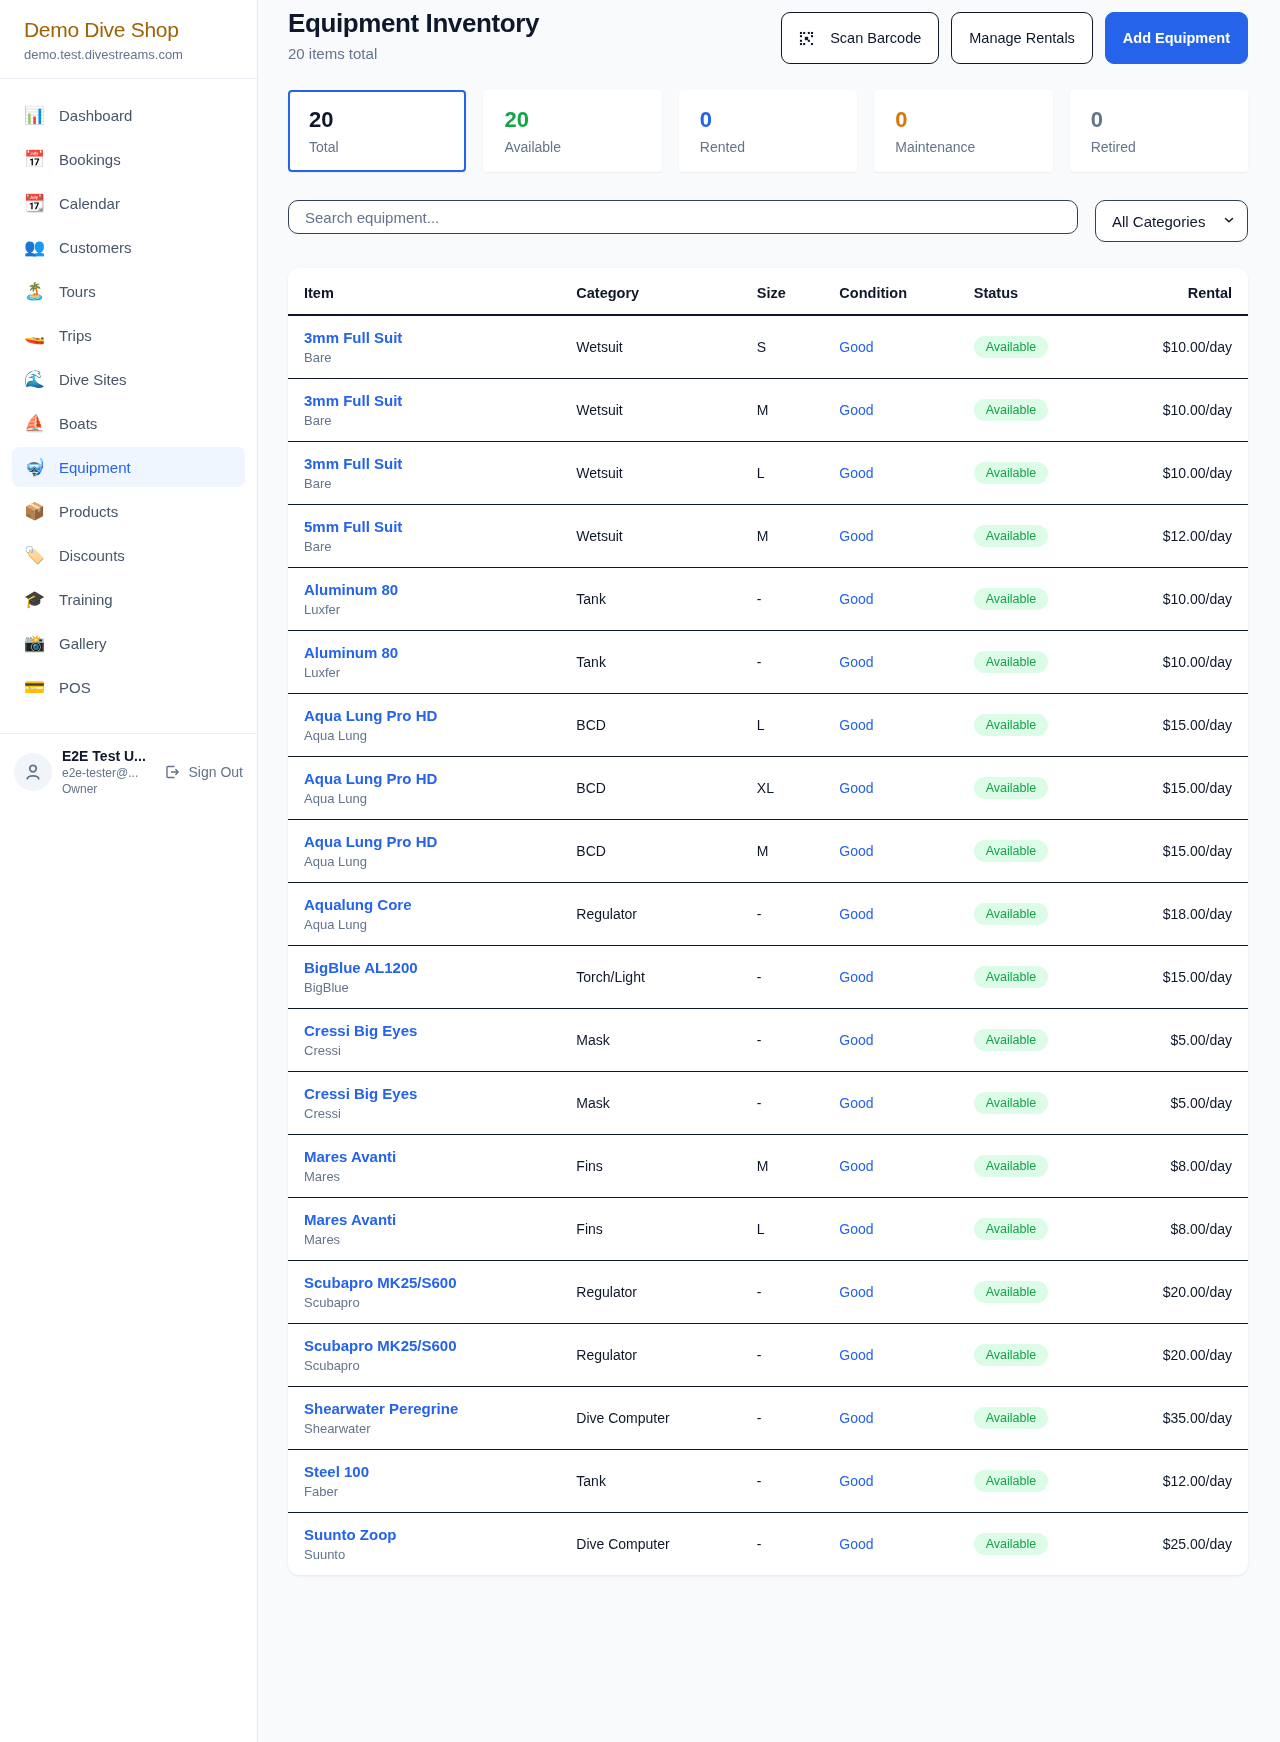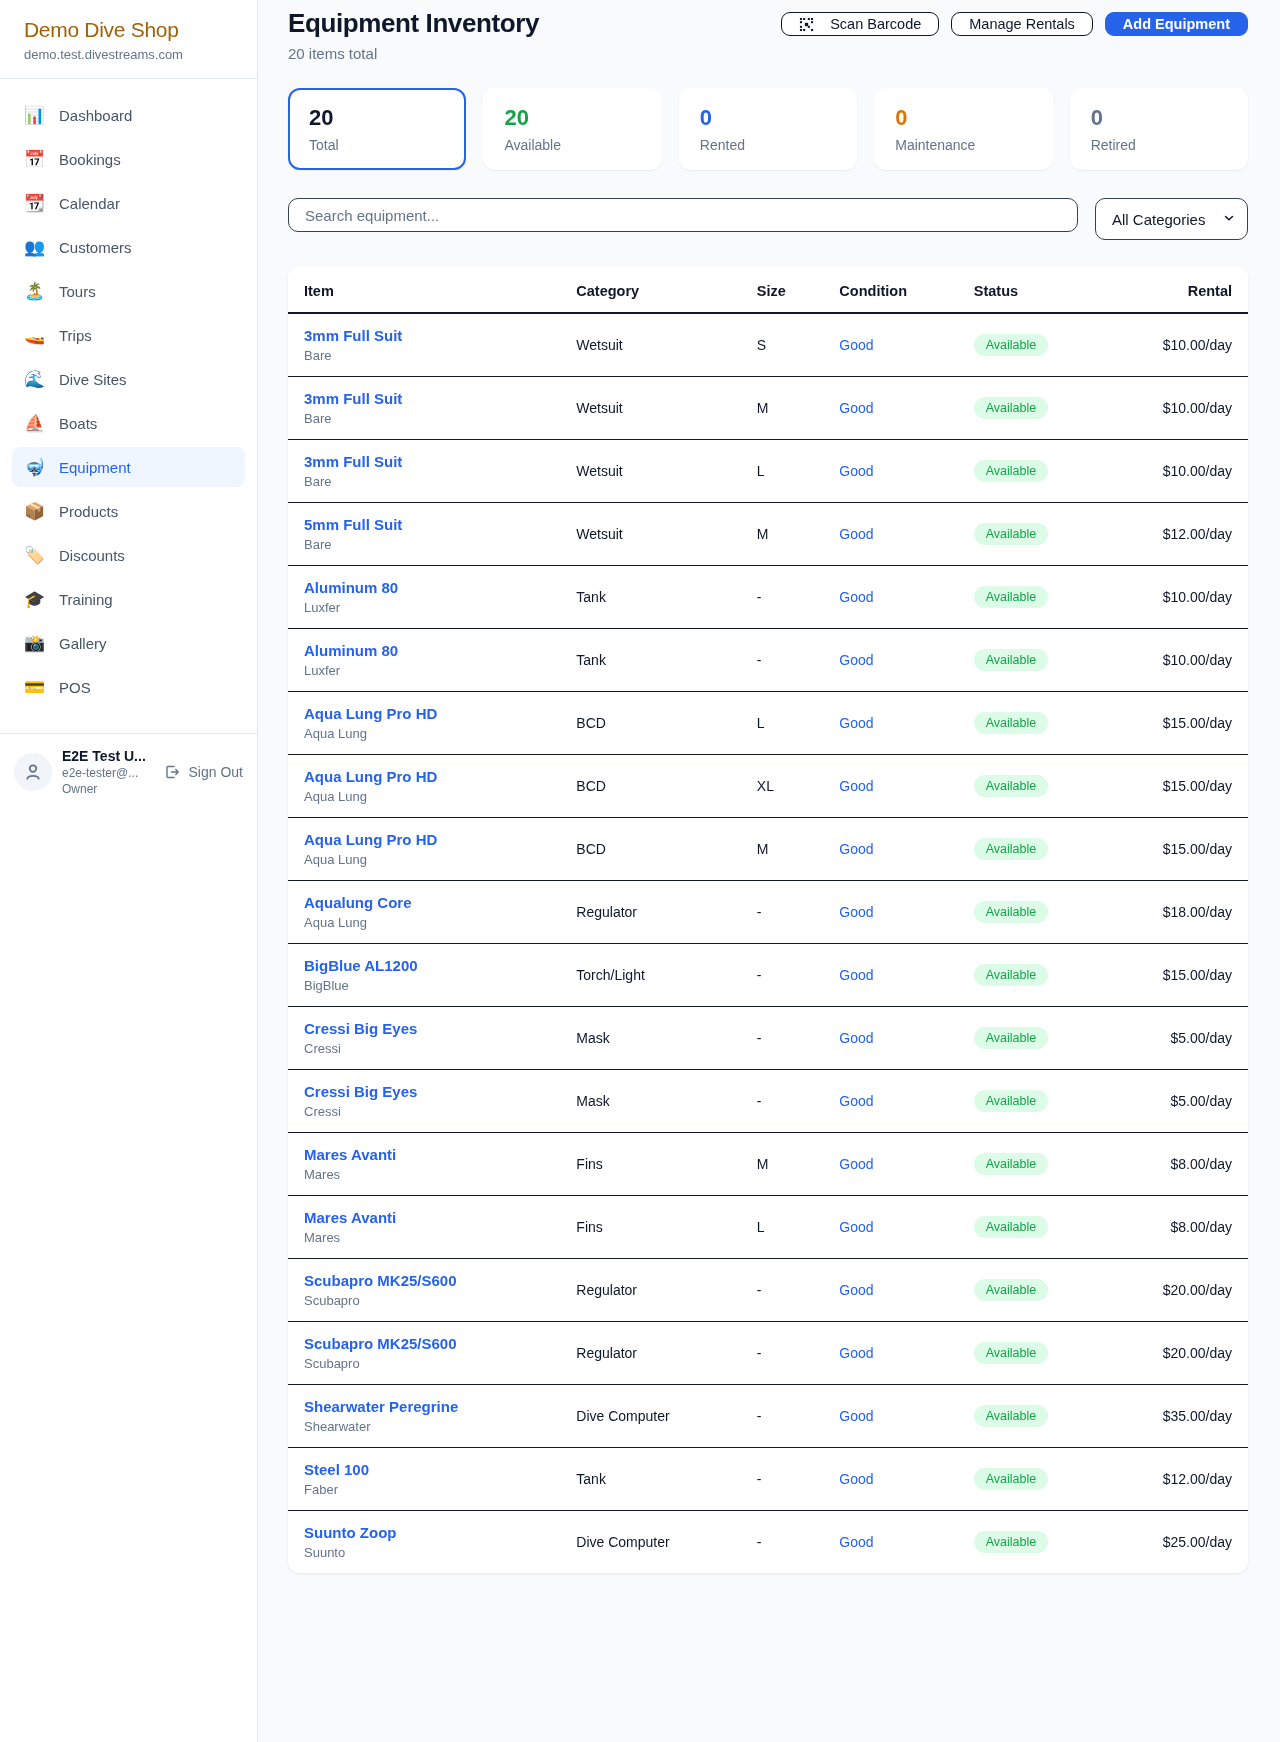--- a/index.html
+++ b/index.html
@@ -36,30 +36,30 @@
   .user-email { font-size:12px; color:#64748b; margin-top:2px; }
   .user-role { font-size:12px; color:#64748b; margin-top:2px; }
   .signout { display:flex; align-items:center; gap:9px; color:#64748b; font-size:14px; cursor:pointer; white-space:nowrap; }
   
   .main { flex:1; padding:8px 32px 32px 30px; }
   .page-header { display:flex; justify-content:space-between; align-items:flex-start; }
   .page-title { font-size:26px; font-weight:800; letter-spacing:-0.4px; color:#0f172a; }
   .page-subtitle { font-size:15px; color:#64748b; margin-top:6px; }
   .header-actions { display:flex; gap:12px; align-items:center; margin-top:4px; }
   .btn {
-    height:24px; padding:0 17px; border-radius:9px; font-size:14.5px; font-weight:500;
+    height:52px; padding:0 17px; border-radius:9px; font-size:14.5px; font-weight:500;
     display:inline-flex; align-items:center; gap:16px; cursor:pointer;
     background:#fff; border:1px solid #0f172a; color:#0f172a;
     font-family:inherit;
   }
   .btn-primary { background:#2563eb; border-color:#2563eb; color:#fff; font-weight:600; }
   
   .stats { display:flex; gap:17px; margin-top:26px; }
   .stat-card {
-    flex:1; background:#fff; border-radius:12px; padding:15px 19px;
+    flex:1; background:#fff; border-radius:4px; padding:15px 19px;
     box-shadow:0 1px 2px rgba(15,23,42,.06); border:2px solid transparent; cursor:pointer;
   }
   .stat-card.selected { border-color:#2563eb; }
   .stat-value { font-size:22px; font-weight:700; }
   .stat-label { font-size:14px; color:#64748b; margin-top:6px; }
   
   .filters { display:flex; gap:17px; margin-top:28px; }
   .search-input {
     flex:1; height:34px; border:1px solid #334155; border-radius:10px;
     padding:0 16px; font-size:15px; color:#0f172a; background:#fff; font-family:inherit;

